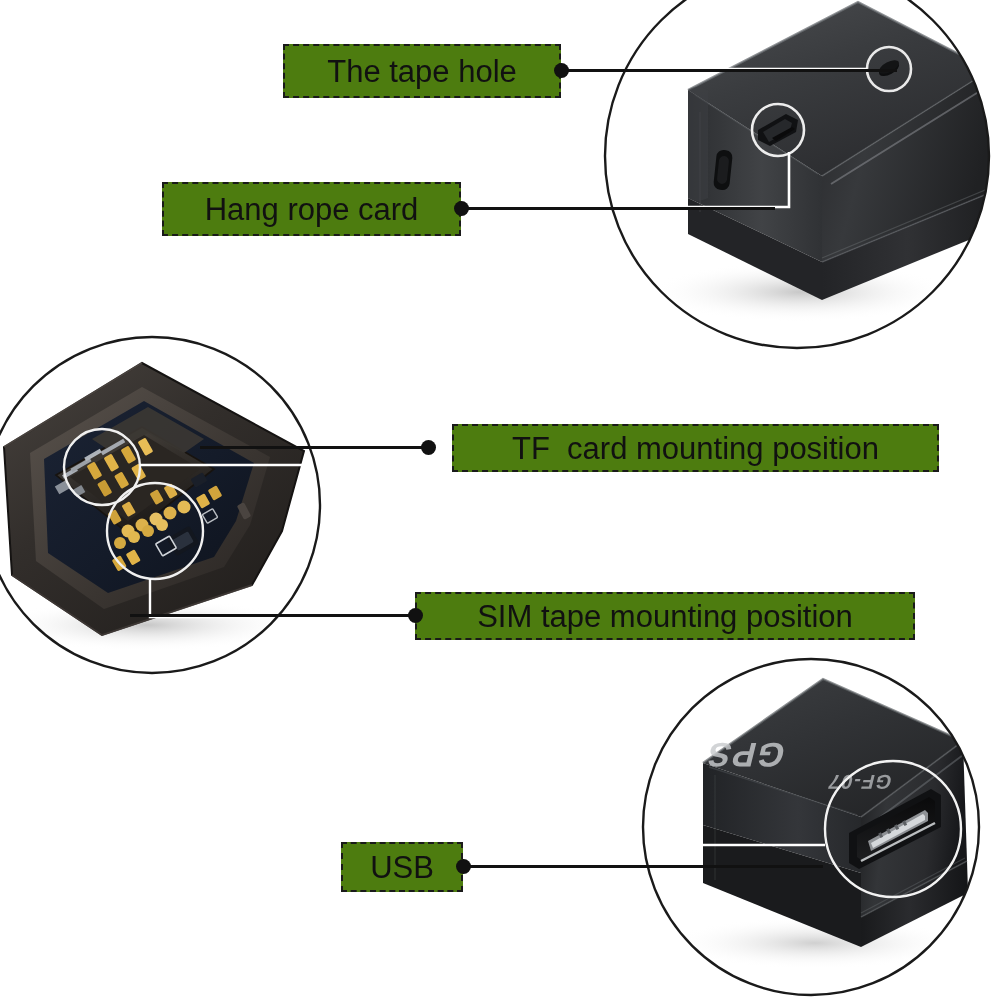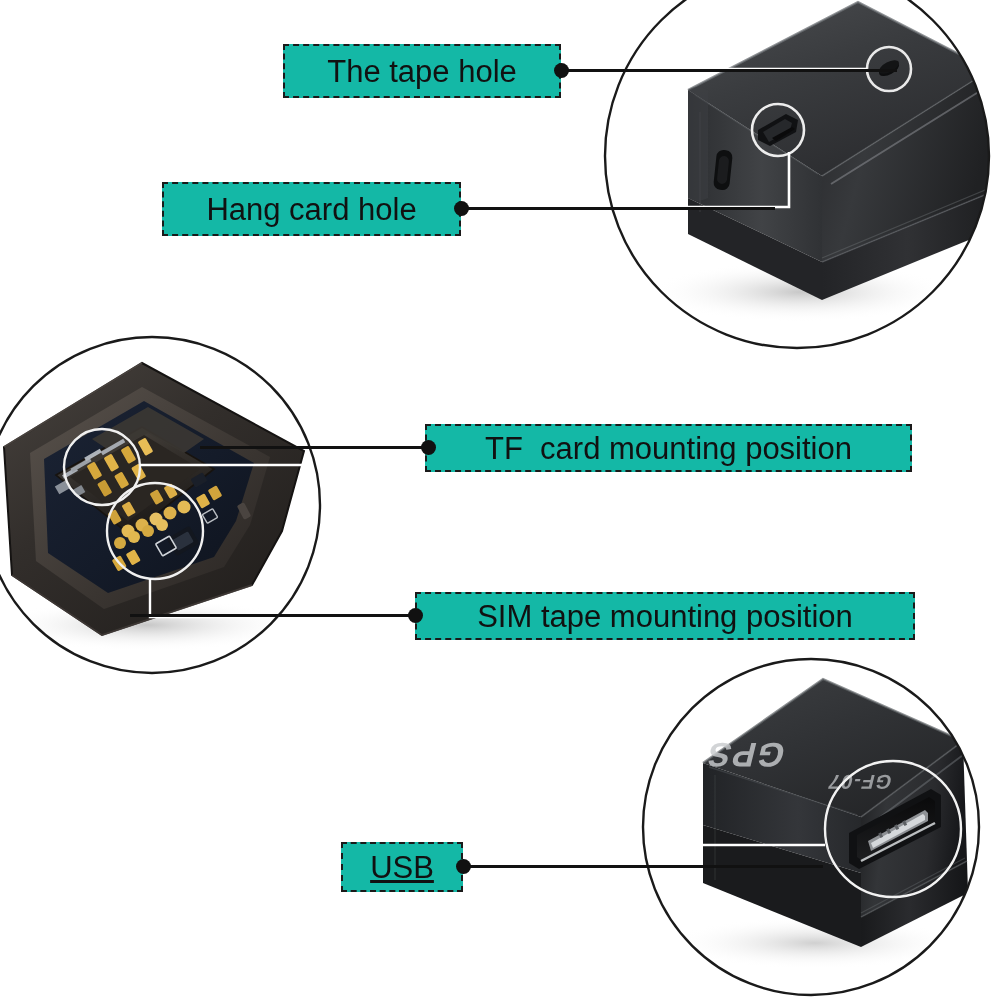--- a/index.html
+++ b/index.html
@@ -21,21 +21,21 @@
   .photo-svg {
     position: absolute;
     display: block;
   }
   .callout {
     position: absolute;
     display: flex;
     align-items: center;
     justify-content: center;
     border: 2px dashed #1a1a1a;
-    background: #14b8a6;
+    background: #4d7c0f;
     box-sizing: border-box;
     white-space: pre;
     color: #111111;
     line-height: 1;
     z-index: 30;
   }
   .callout-text {
     display: block;
     white-space: pre;
   }
@@ -49,23 +49,23 @@
   }
   .lead-line {
     position: absolute;
     background: #111111;
     height: 3px;
     z-index: 28;
   }
   
   #cal-tape   { left: 283px; top: 44px;  width: 278px; height: 54px; font-size: 31px; }
   #cal-hang   { left: 162px; top: 182px; width: 299px; height: 54px; font-size: 31px; }
-  #cal-tf     { left: 425px; top: 424px; width: 487px; height: 48px; font-size: 31px; }
+  #cal-tf     { left: 452px; top: 424px; width: 487px; height: 48px; font-size: 31px; }
   #cal-sim    { left: 415px; top: 592px; width: 500px; height: 48px; font-size: 31px; }
-  #cal-usb    { left: 341px; top: 842px; width: 122px; height: 50px; font-size: 31px; text-decoration: underline; }
+  #cal-usb    { left: 341px; top: 842px; width: 122px; height: 50px; font-size: 31px; }
 
   #dot-tape { left: 554px; top: 63px; }
   #dot-hang { left: 454px; top: 201px; }
   #dot-tf   { left: 421px; top: 440px; }
   #dot-sim  { left: 408px; top: 608px; }
   #dot-usb  { left: 456px; top: 859px; }
 
   #line-tape { left: 561px; top: 69px;  width: 336px; }
   #line-hang { left: 461px; top: 207px; width: 314px; }
   #line-tf   { left: 200px; top: 446px; width: 228px; }
@@ -362,21 +362,21 @@
   <div class="anchor-dot" id="dot-hang"></div>
   <div class="anchor-dot" id="dot-tf"></div>
   <div class="anchor-dot" id="dot-sim"></div>
   <div class="anchor-dot" id="dot-usb"></div>
 
   <div class="callout" id="cal-tape">
     <span class="callout-text">The tape hole</span>
   </div>
 
   <div class="callout" id="cal-hang">
-    <span class="callout-text">Hang card hole</span>
+    <span class="callout-text">Hang rope card</span>
   </div>
 
   <div class="callout" id="cal-tf">
     <span class="callout-text">TF  card mounting position</span>
   </div>
 
   <div class="callout" id="cal-sim">
     <span class="callout-text">SIM tape mounting position</span>
   </div>
 

